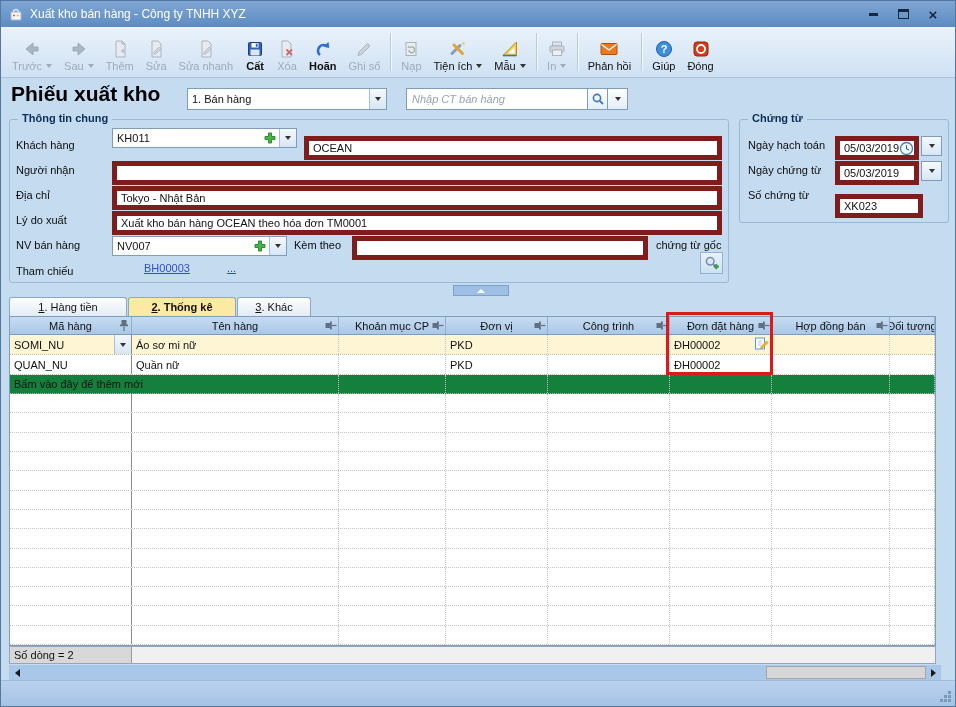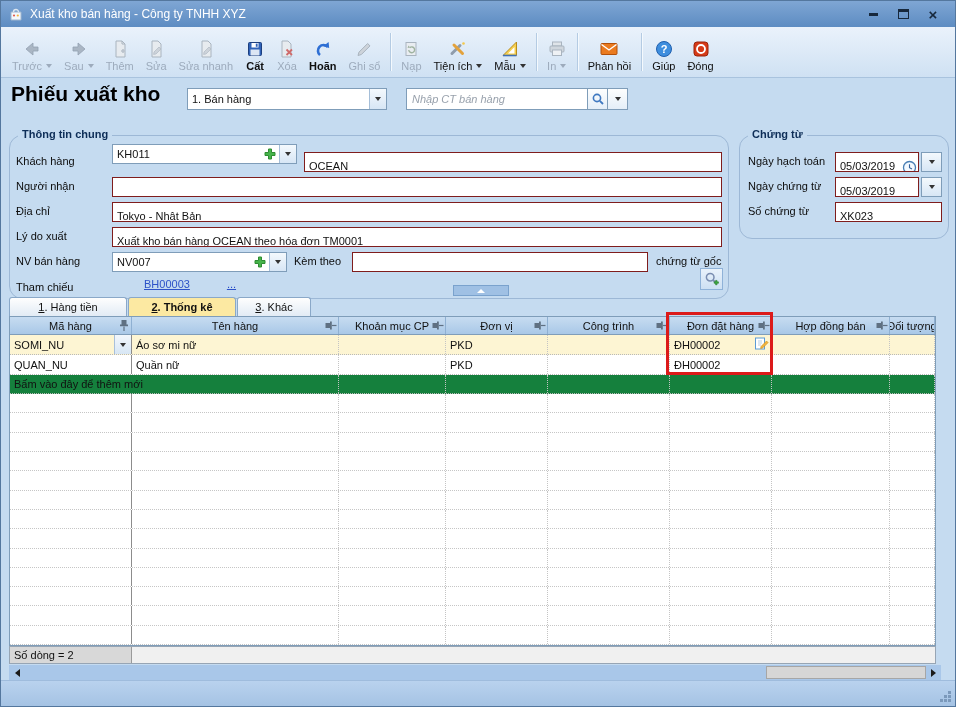--- a/index.html
+++ b/index.html
@@ -39,26 +39,26 @@
   .cbtn{width:17px;align-self:stretch;background:linear-gradient(#f4f9fd,#d7e6f5);border-left:1px solid #a5bed8;
     display:flex;align-items:center;justify-content:center;flex:none;}
   .doc-type{position:absolute;left:186px;top:87px;width:200px;height:22px;}
   .searchwrap{position:absolute;left:405px;top:87px;height:22px;display:flex;}
   .searchbox{width:182px;background:#fff;border:1px solid #7f9db9;display:flex;align-items:center;padding:0 5px;}
   .ph{color:#98a1ac;font-style:italic;}
   .sbtn{width:20px;border:1px solid #7f9db9;border-left:none;background:linear-gradient(#fdfefe,#e4eef8);
     display:flex;align-items:center;justify-content:center;}
 
   
-  .group{position:absolute;border:1px solid #9db8d6;border-radius:13px;margin-top:16px;}
+  .group{position:absolute;border:1px solid #9db8d6;border-radius:3px;}
   .gtitle{position:absolute;top:-8px;left:8px;background:#c5dbf0;padding:0 4px;font-weight:bold;color:#0d2d57;}
   .g1{left:8px;top:118px;width:720px;height:164px;}
   .g2{left:738px;top:118px;width:210px;height:104px;}
   .lbl{position:absolute;left:6px;white-space:nowrap;color:#0c0c0c;}
-  .fld{position:absolute;height:20px;background:#fff;border:1px solid #7f1d1d;display:flex;
+  .fld{position:absolute;height:20px;background:#fff;border:5px solid #7f1d1d;display:flex;align-items:center;
     padding:7px 4px;overflow:hidden;white-space:nowrap;}
   .gcombo{position:absolute;height:20px;}
   .plusbtn{width:18px;align-self:stretch;display:flex;align-items:center;justify-content:center;background:#fff;flex:none;}
   .linkrow{position:absolute;left:102px;top:142px;}
   .link{color:#2d52c8;text-decoration:underline;margin-right:5px;padding-left:32px;}
   .gsearchbtn{position:absolute;left:690px;top:132px;width:23px;height:22px;border:1px solid #8fb2d8;
     background:linear-gradient(#e9f2fb,#cde0f3);display:flex;align-items:center;justify-content:center;}
   .dcaret{position:absolute;width:21px;height:20px;border:1px solid #7f9db9;background:linear-gradient(#f4f9fd,#d7e6f5);
     display:flex;align-items:center;justify-content:center;}
 
@@ -437,21 +437,21 @@
 
     <span class="lbl" style="left:8px;top:44px">Ngày chứng từ</span>
     <div class="fld" style="left:95px;top:41px;width:84px">
         <span>05/03/2019</span>
       </div>
     <span class="dcaret" style="left:181px;top:41px">
         <span class="caret"></span>
       </span>
 
     <span class="lbl" style="left:8px;top:69px">Số chứng từ</span>
-    <div class="fld" style="left:95px;top:66px;width:107px">
+    <div class="fld" style="left:95px;top:74px;width:88px">
         <span>XK023</span>
       </div>
   </div>
 
   <div class="splitter">
       <span class="up-tri"></span>
     </div>
 
   <div class="tabs">
     <div class="tab" style="min-width:118px">

